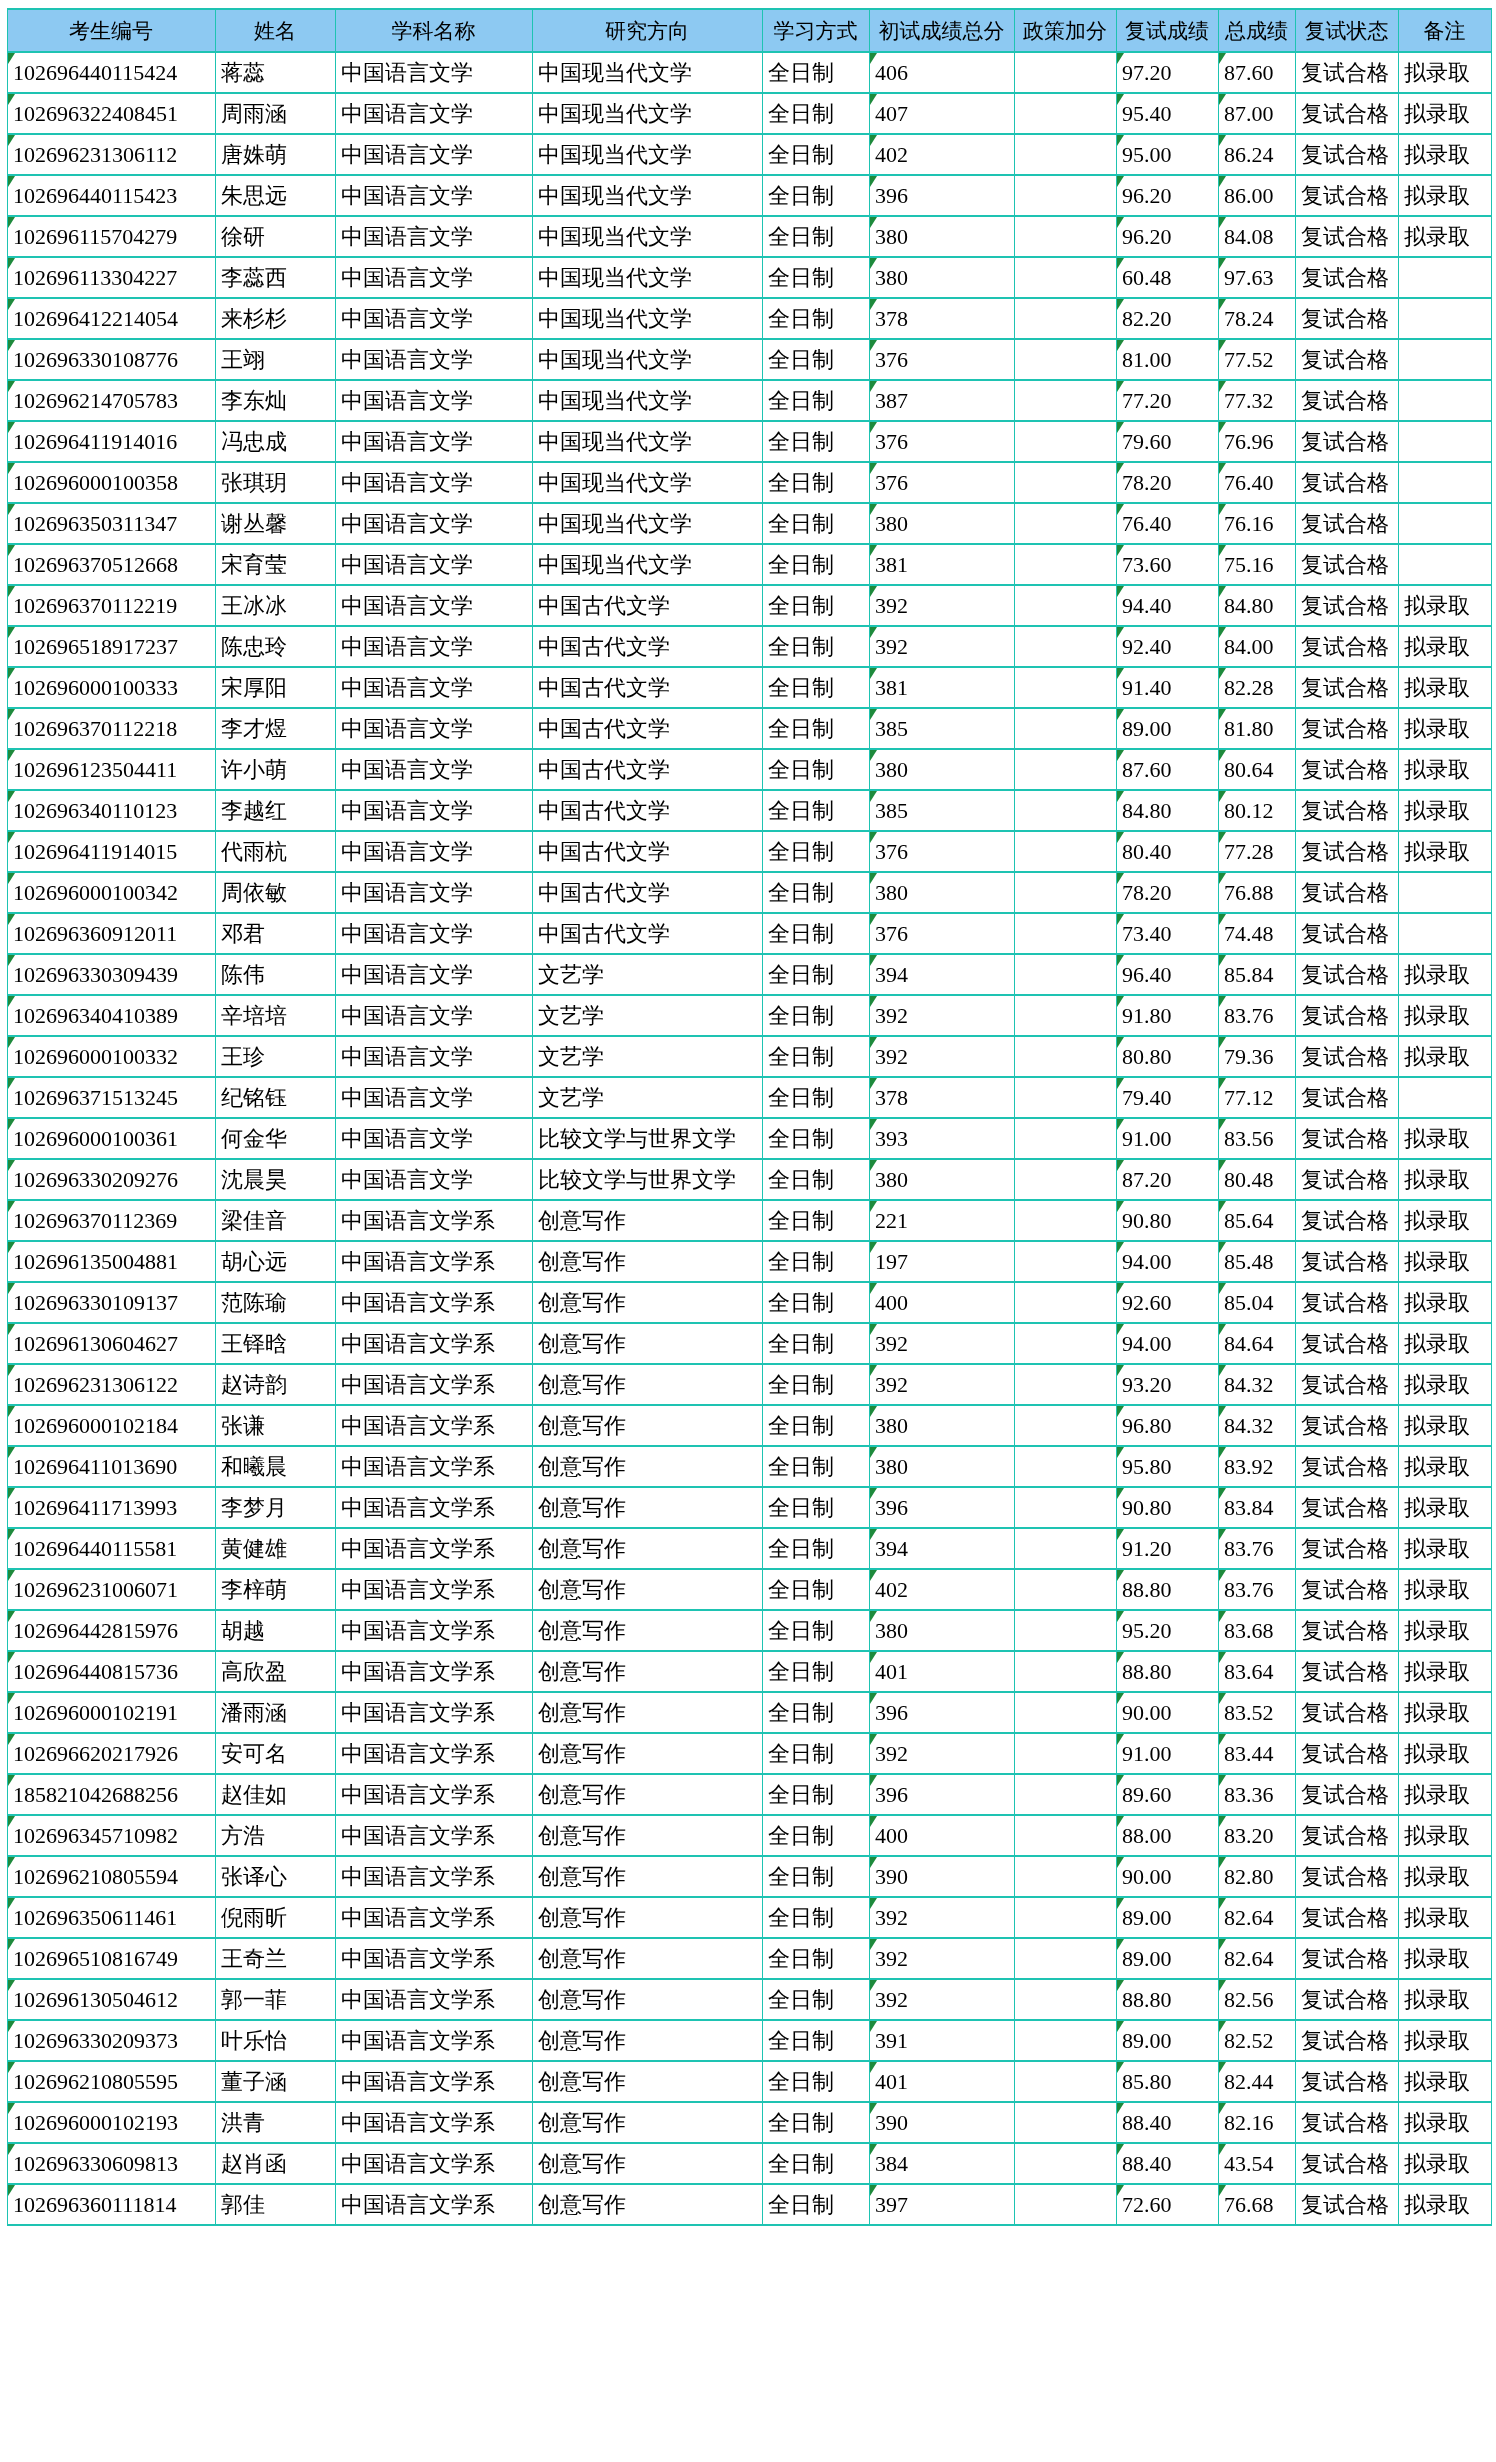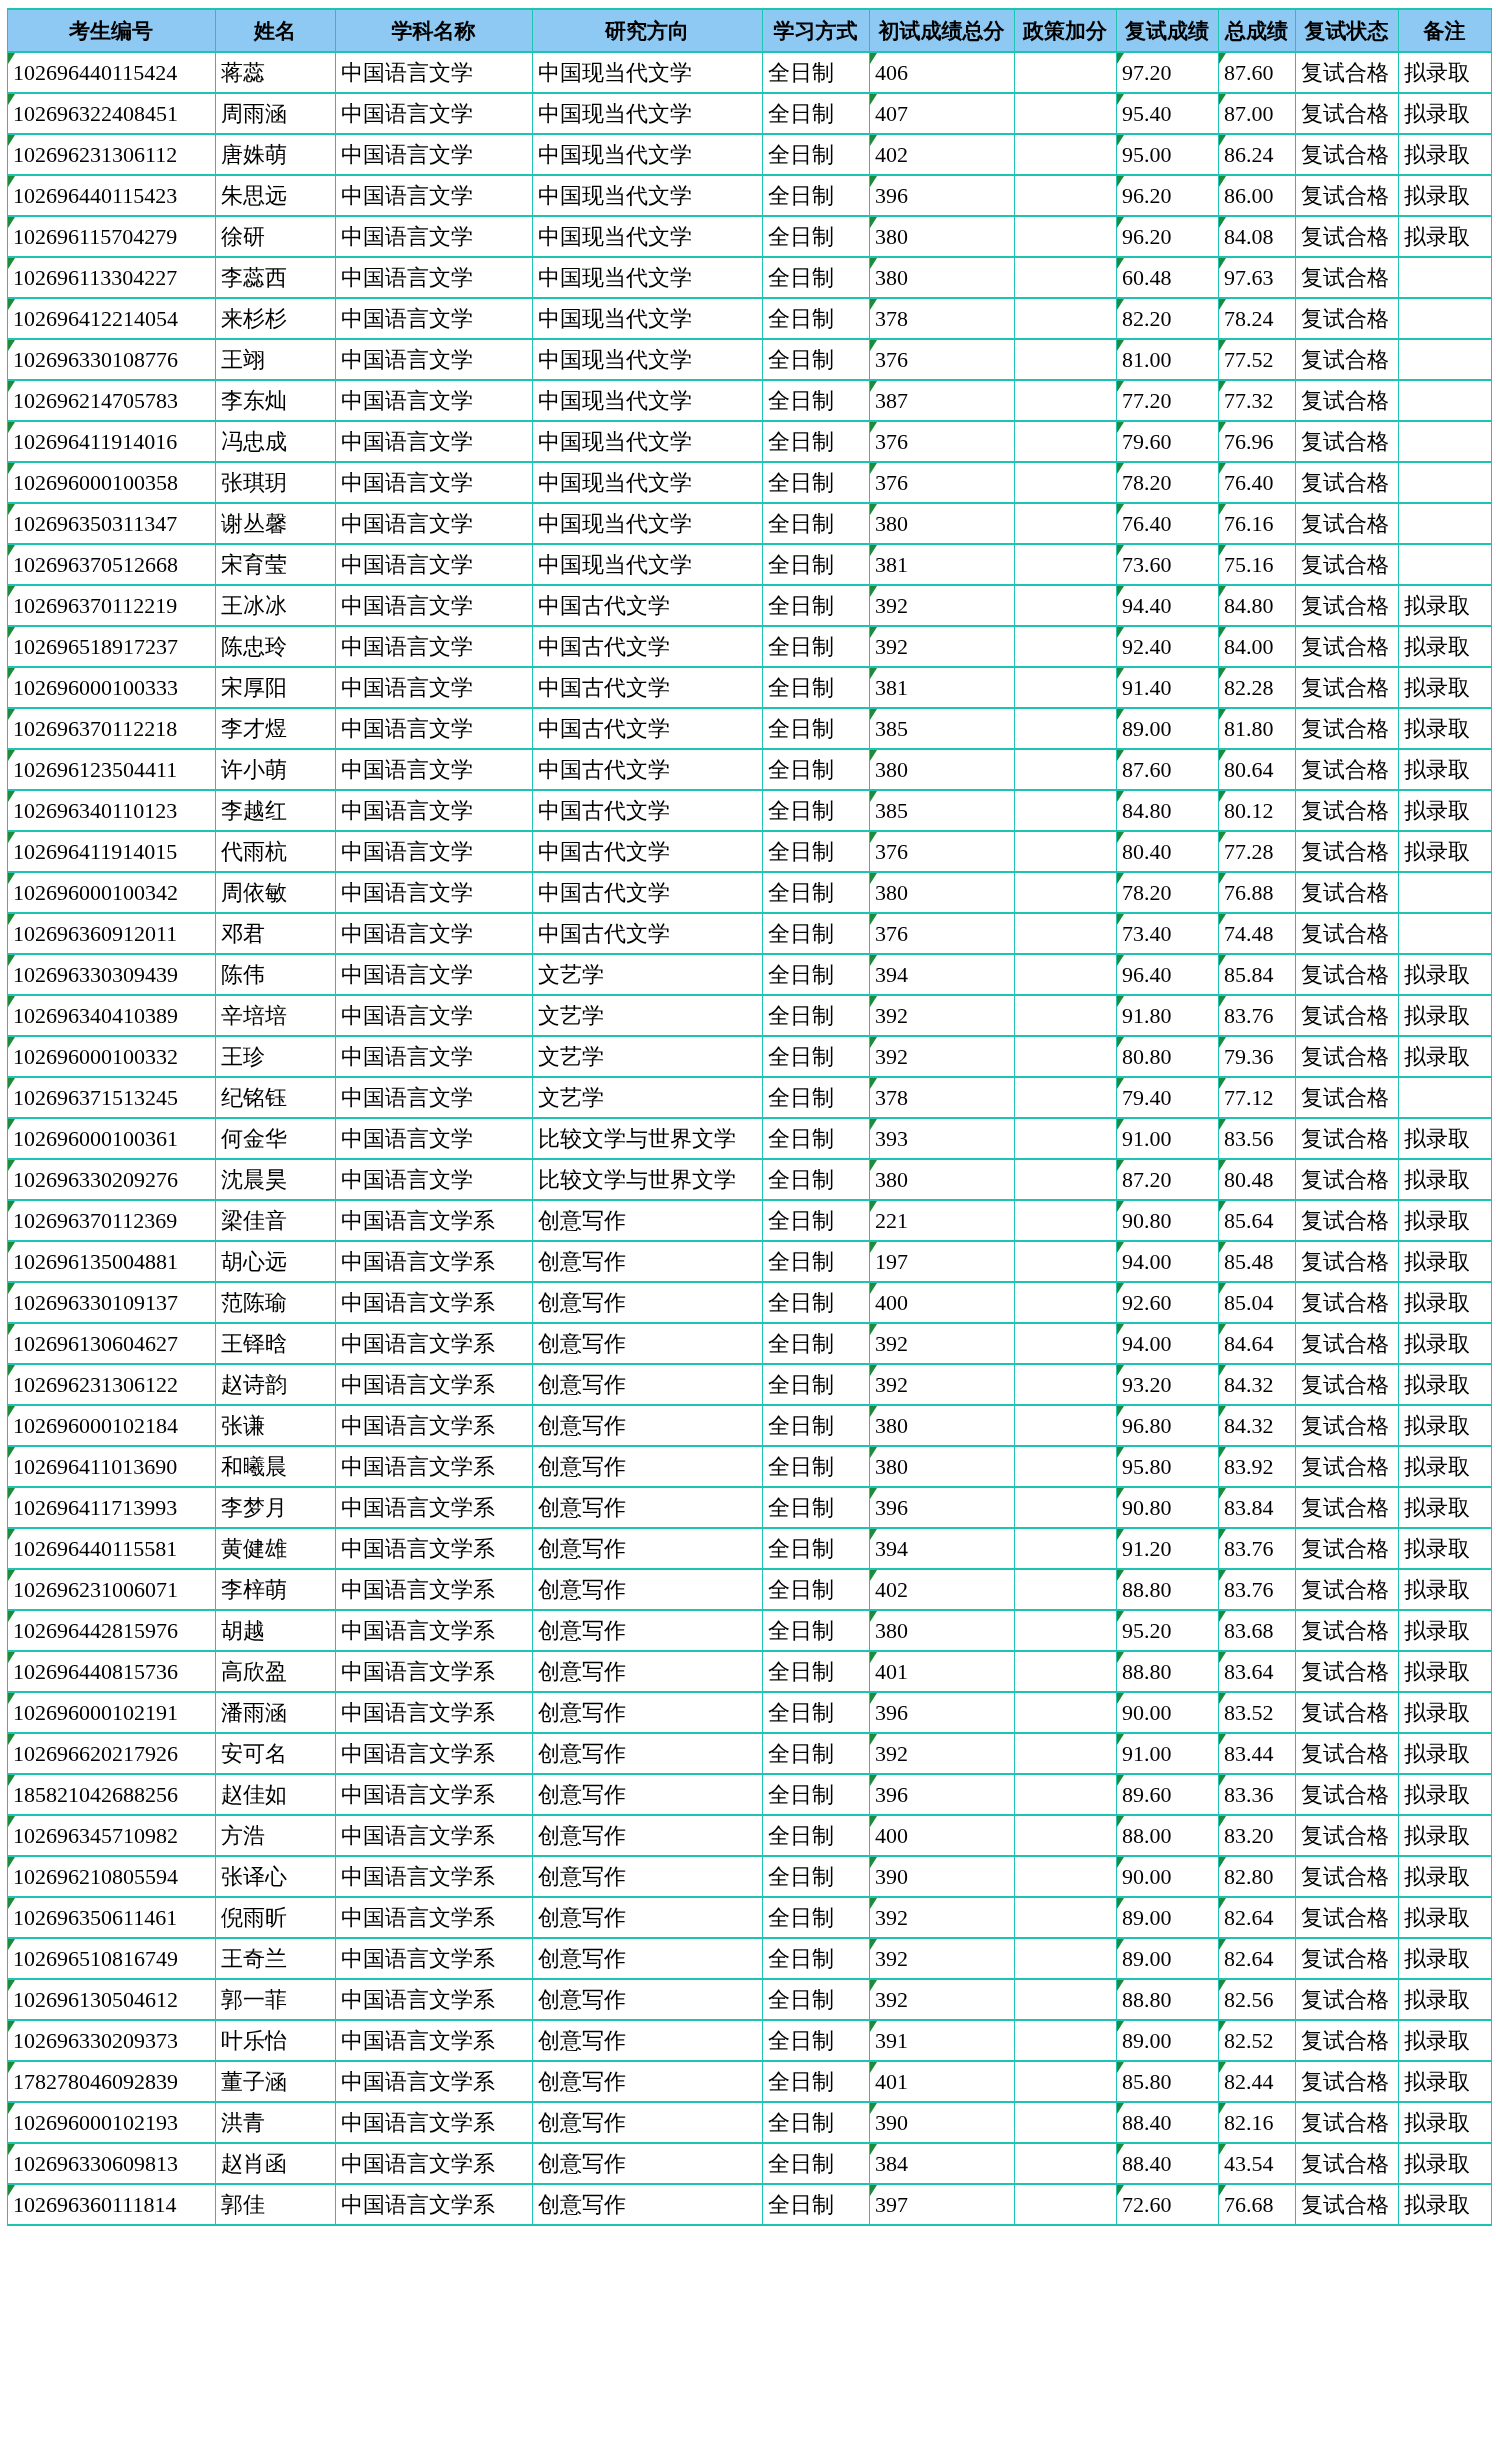--- a/index.html
+++ b/index.html
@@ -45,21 +45,21 @@
     border:1.7px solid var(--grid);
     border-top-width:2.2px;
     border-bottom-width:2.2px;
     overflow:hidden;
     white-space:nowrap;
     position:relative;
     box-sizing:border-box;
   }
   th{
     background:var(--header-bg);
-    font-weight:bold;
+    font-weight:normal;
     font-size:21px;
     text-align:center;
     height:43px;
     padding:0;
   }
   td{
     font-size:22px;
     text-align:left;
     height:41px;
     padding:0 2.2px 0 5.5px;
@@ -741,21 +741,21 @@
           <td><span>创意写作</span></td>
           <td><span>全日制</span></td>
           <td><span class="tri"></span><span>391</span></td>
           <td><span></span></td>
           <td><span class="tri"></span><span>89.00</span></td>
           <td><span class="tri"></span><span>82.52</span></td>
           <td><span>复试合格</span></td>
           <td><span>拟录取</span></td>
         </tr>
         <tr>
-          <td><span class="tri"></span><span>178278046092839</span></td>
+          <td><span class="tri"></span><span>102696210805595</span></td>
           <td><span>董子涵</span></td>
           <td><span>中国语言文学系</span></td>
           <td><span>创意写作</span></td>
           <td><span>全日制</span></td>
           <td><span class="tri"></span><span>401</span></td>
           <td><span></span></td>
           <td><span class="tri"></span><span>85.80</span></td>
           <td><span class="tri"></span><span>82.44</span></td>
           <td><span>复试合格</span></td>
           <td><span>拟录取</span></td>

